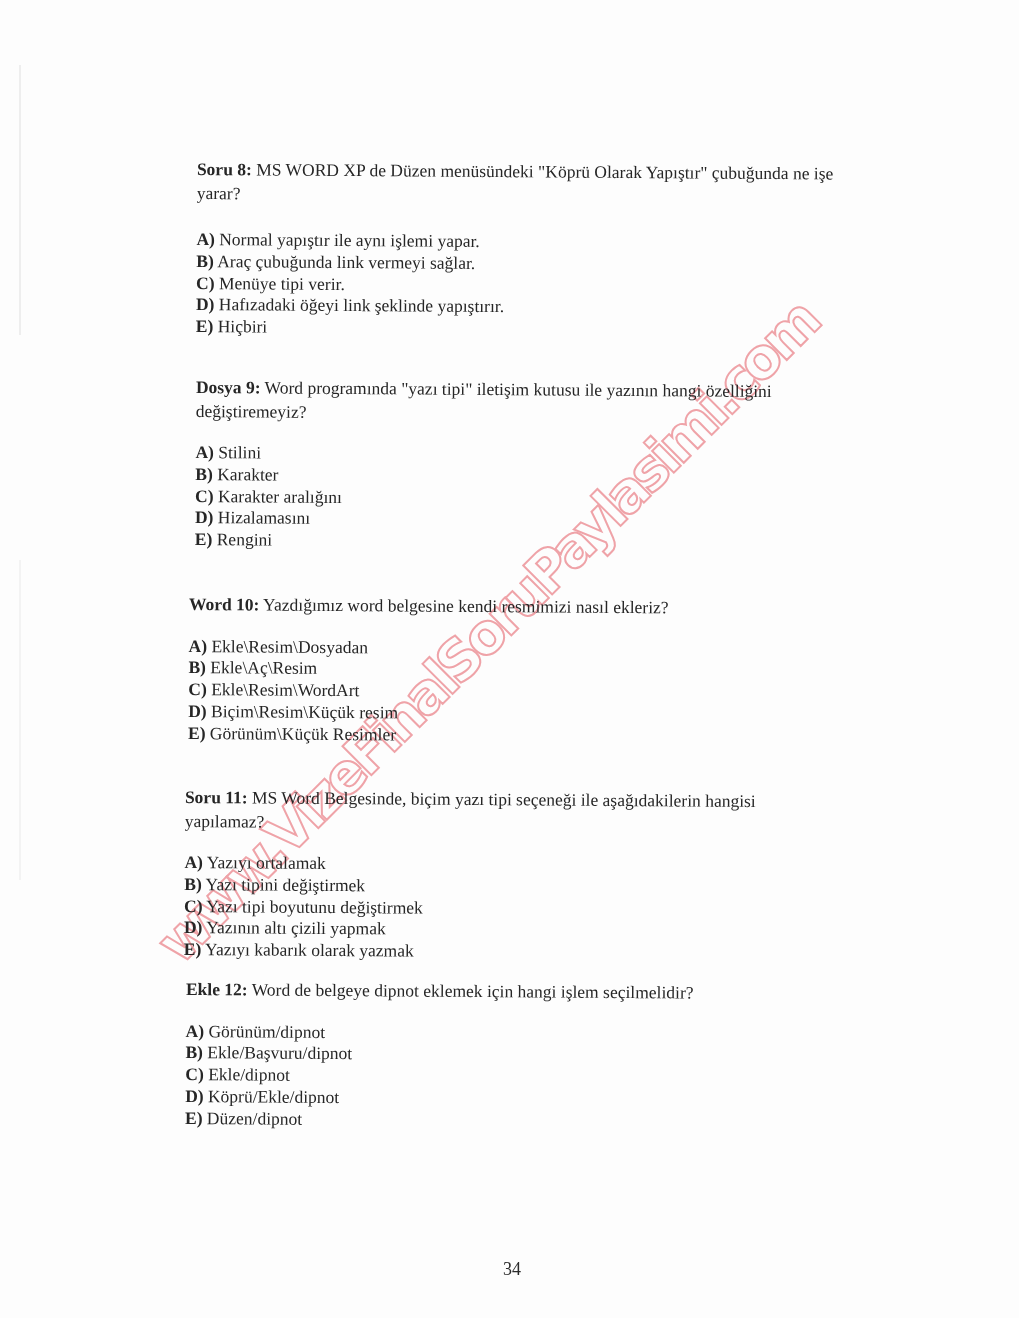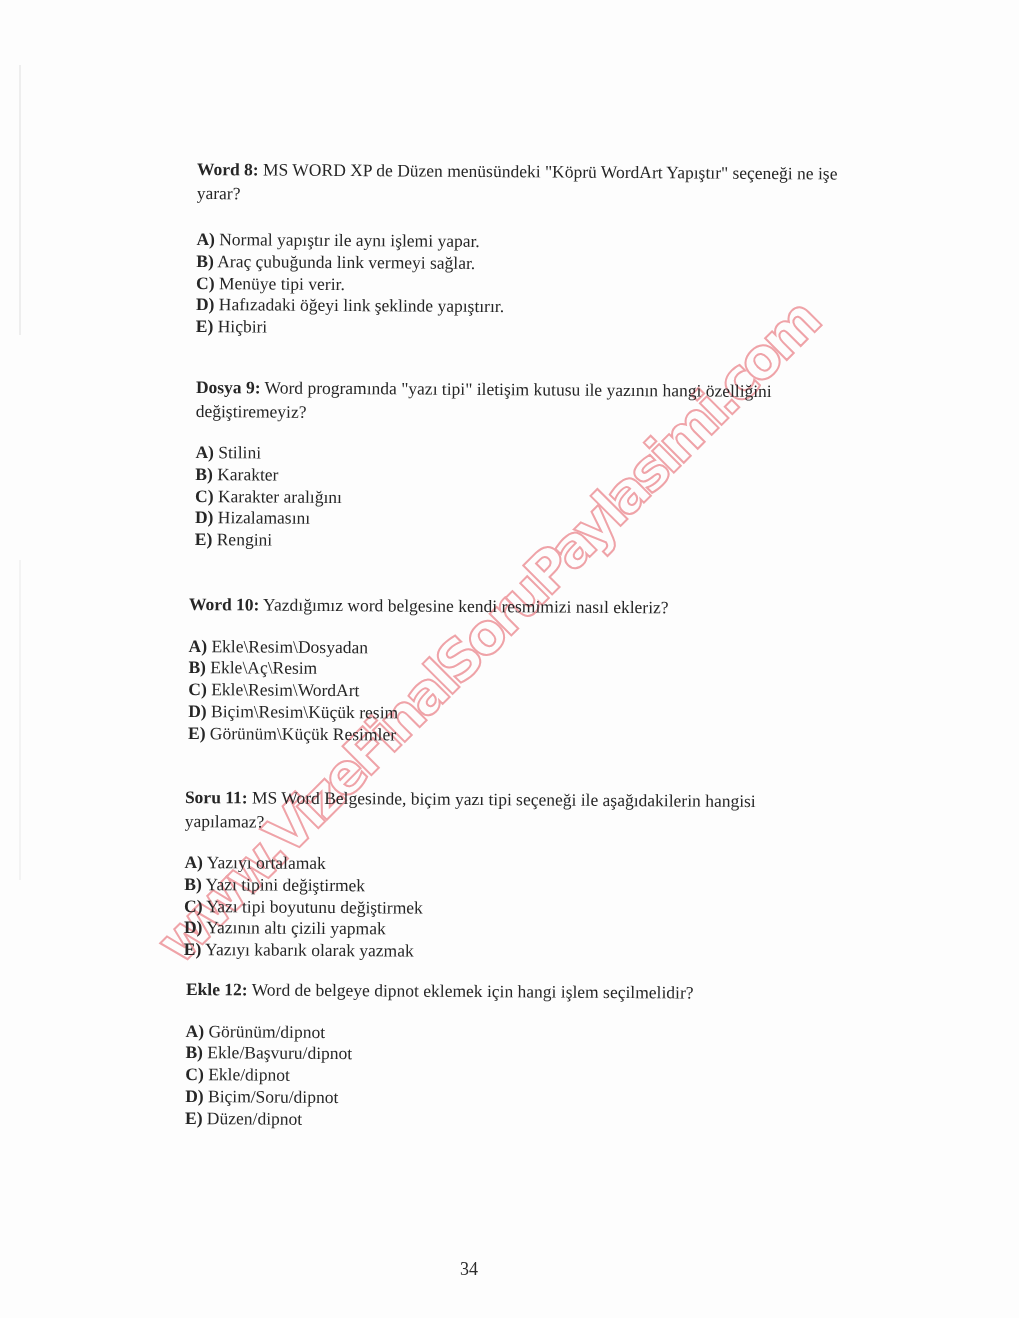--- a/index.html
+++ b/index.html
@@ -36,22 +36,22 @@
     transform:rotate(0.4deg);
     transform-origin:0 0;
   }
   .qh { margin:0; font-size:17.5px; line-height:23.5px; }
   .qh b { font-weight:bold; }
   .opts { margin-top:19px; }
   .opts.lg { margin-top:24px; }
   .opt { margin:0; font-size:17.5px; line-height:21.8px; }
   .opt b { font-weight:bold; }
   .pagenum {
-    position:absolute; left:460px; top:1259px; width:80px;
-    font-size:18px; color:#2b2b2b;
+    position:absolute; left:472px; top:1259px; width:80px;
+    text-align:center; font-size:18px; color:#2b2b2b;
   }
   #q8  { left:197px; top:158px; }
   #q9  { left:196px; top:376px; }
   #q10 { left:189px; top:593px; }
   #q11 { left:185px; top:786px; }
   #q12 { left:186px; top:978px; }
 </style>
 </head>
 <body>
 
@@ -59,22 +59,22 @@
 
   <div class="scan-edge"></div>
   <div class="scan-edge low"></div>
 
   <div class="watermark">www.VizeFinalSoruPaylasimi.com</div>
 
   <div class="content">
 
     <div class="q" id="q8">
       <p class="qh">
-        <b>Word 8:</b>
-        <span>MS WORD XP de Düzen menüsündeki "Köprü WordArt Yapıştır" seçeneği ne işe yarar?</span>
+        <b>Soru 8:</b>
+        <span>MS WORD XP de Düzen menüsündeki "Köprü Olarak Yapıştır" çubuğunda ne işe yarar?</span>
       </p>
       <div class="opts lg">
         <p class="opt"><b>A)</b> <span>Normal yapıştır ile aynı işlemi yapar.</span></p>
         <p class="opt"><b>B)</b> <span>Araç çubuğunda link vermeyi sağlar.</span></p>
         <p class="opt"><b>C)</b> <span>Menüye tipi verir.</span></p>
         <p class="opt"><b>D)</b> <span>Hafızadaki öğeyi link şeklinde yapıştırır.</span></p>
         <p class="opt"><b>E)</b> <span>Hiçbiri</span></p>
       </div>
     </div>
 
@@ -122,21 +122,21 @@
 
     <div class="q" id="q12">
       <p class="qh">
         <b>Ekle 12:</b>
         <span>Word de belgeye dipnot eklemek için hangi işlem seçilmelidir?</span>
       </p>
       <div class="opts">
         <p class="opt"><b>A)</b> <span>Görünüm/dipnot</span></p>
         <p class="opt"><b>B)</b> <span>Ekle/Başvuru/dipnot</span></p>
         <p class="opt"><b>C)</b> <span>Ekle/dipnot</span></p>
-        <p class="opt"><b>D)</b> <span>Biçim/Soru/dipnot</span></p>
+        <p class="opt"><b>D)</b> <span>Köprü/Ekle/dipnot</span></p>
         <p class="opt"><b>E)</b> <span>Düzen/dipnot</span></p>
       </div>
     </div>
 
     <div class="pagenum">34</div>
 
   </div>
 </div>
 
 </body></html>

